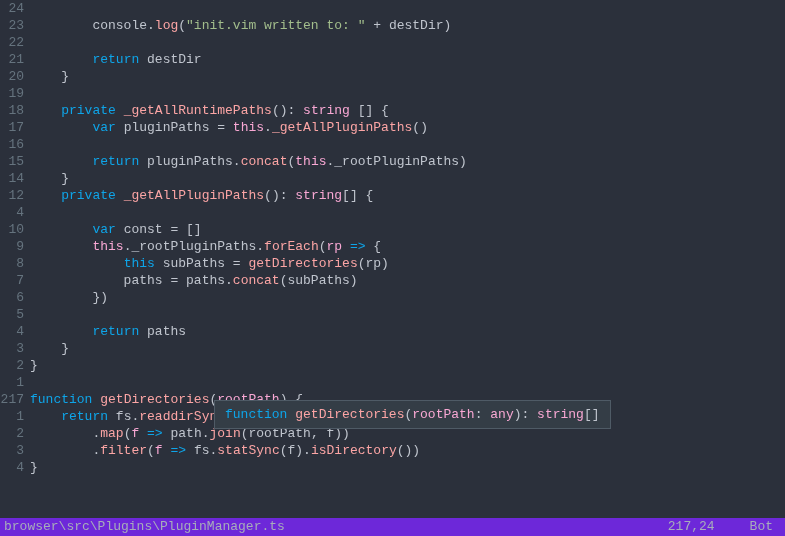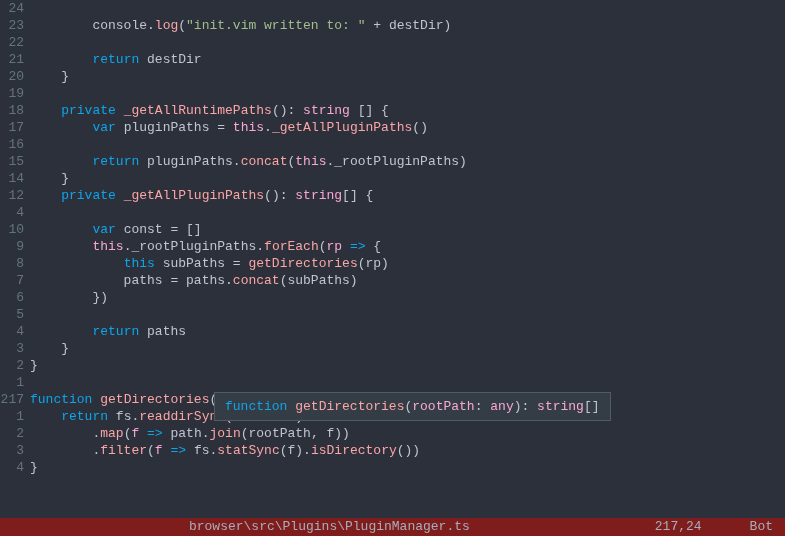--- a/index.html
+++ b/index.html
@@ -34,31 +34,30 @@
   .tooltip {
     position: absolute;
     background: #343d46;
     border: 1px solid #4f5b66;
     padding: 6px 10px;
     font-size: 13px;
     color: #c0c5ce;
     z-index: 10;
   }
   .statusbar {
-    background: #7f1d1d;
+    background: #6d28d9;
     color: #a7adba;
     padding: 0 4px;
     height: 18px;
     line-height: 18px;
     display: flex;
     justify-content: space-between;
-    text-align: center;
   }
   .status-left { flex: 1; }
-  .status-right { display: flex; gap: 48px; padding-right: 8px; }
+  .status-right { display: flex; gap: 35px; padding-right: 8px; }
 </style>
 </head>
 <body>
 
 <div class="editor">
   <div class="code-area" id="code-area">
       <div class="line"><span class="gutter">24</span><span class="code"></span></div>
       <div class="line"><span class="gutter">23</span><span class="code"><span class="pl">        console.</span><span class="fn">log</span><span class="pl">(</span><span class="str">"init.vim written to: "</span><span class="pl"> + destDir)</span></span></div>
       <div class="line"><span class="gutter">22</span><span class="code"></span></div>
       <div class="line"><span class="gutter">21</span><span class="code"><span class="pl">        </span><span class="kw">return</span><span class="pl"> destDir</span></span></div>
@@ -79,21 +78,21 @@
       <div class="line"><span class="gutter">5</span><span class="code"></span></div>
       <div class="line"><span class="gutter">4</span><span class="code"><span class="pl">        </span><span class="kw">return</span><span class="pl"> paths</span></span></div>
       <div class="line"><span class="gutter">3</span><span class="code"><span class="pl">    }</span></span></div>
       <div class="line"><span class="gutter">2</span><span class="code"><span class="pl">}</span></span></div>
       <div class="line"><span class="gutter">1</span><span class="code"></span></div>
       <div class="line"><span class="gutter">217</span><span class="code"><span class="kw">function</span><span class="pl"> </span><span class="fn">getDirectories</span><span class="pl">(</span><span class="var">rootPath</span><span class="pl">) {</span></span></div>
       <div class="line"><span class="gutter">1</span><span class="code"><span class="pl">    </span><span class="kw">return</span><span class="pl"> fs.</span><span class="fn">readdirSync</span><span class="pl">(rootPath)</span></span></div>
       <div class="line"><span class="gutter">2</span><span class="code"><span class="pl">        .</span><span class="fn">map</span><span class="pl">(</span><span class="var">f</span><span class="pl"> </span><span class="kw">=&gt;</span><span class="pl"> path.</span><span class="fn">join</span><span class="pl">(rootPath, f))</span></span></div>
       <div class="line"><span class="gutter">3</span><span class="code"><span class="pl">        .</span><span class="fn">filter</span><span class="pl">(</span><span class="var">f</span><span class="pl"> </span><span class="kw">=&gt;</span><span class="pl"> fs.</span><span class="fn">statSync</span><span class="pl">(f).</span><span class="fn">isDirectory</span><span class="pl">())</span></span></div>
       <div class="line"><span class="gutter">4</span><span class="code"><span class="pl">}</span></span></div>
-      <div class="tooltip" style="top: 392px; left: 214px;"><span class="kw">function</span><span class="pl"> </span><span class="fn">getDirectories</span><span class="pl">(</span><span class="var">rootPath</span><span class="pl">: </span><span class="type">any</span><span class="pl">): </span><span class="type">string</span><span class="pl">[]</span></div>
+      <div class="tooltip" style="top: 400px; left: 214px;"><span class="kw">function</span><span class="pl"> </span><span class="fn">getDirectories</span><span class="pl">(</span><span class="var">rootPath</span><span class="pl">: </span><span class="type">any</span><span class="pl">): </span><span class="type">string</span><span class="pl">[]</span></div>
     </div>
   <div class="statusbar">
     <span class="status-left">browser\src\Plugins\PluginManager.ts</span>
     <span class="status-right">
       <span>217,24</span>
       <span>Bot</span>
     </span>
   </div>
 </div>
 

